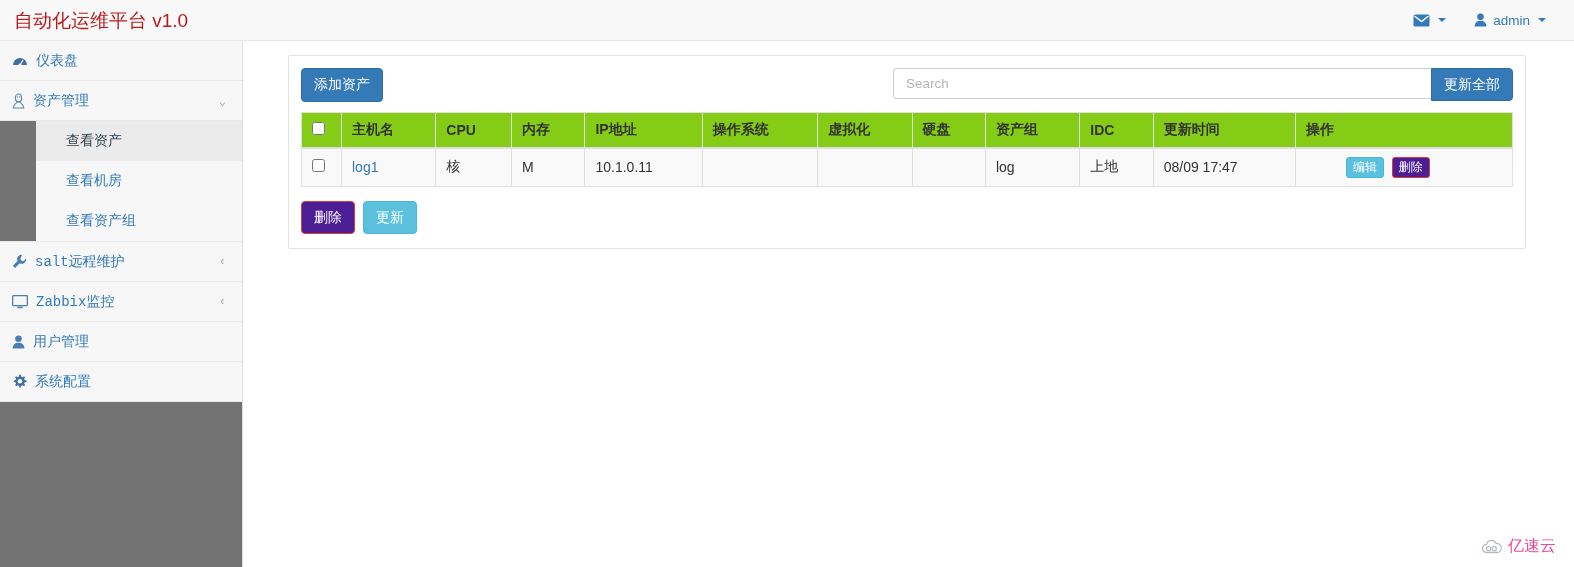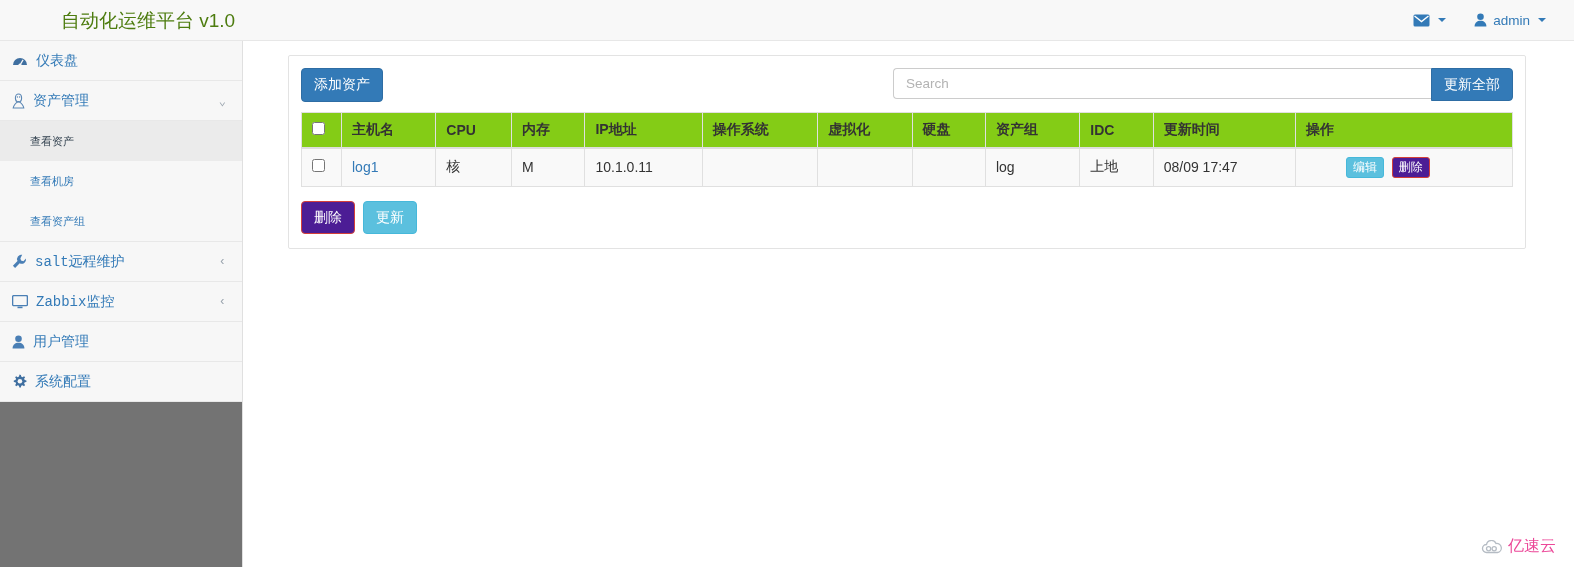--- a/index.html
+++ b/index.html
@@ -16,24 +16,23 @@
   .navbar {
     position: absolute; top: 0; left: 0;
     width: 1574px; height: 41px;
     background: #f8f8f8;
     border-bottom: 1px solid #e7e7e7;
     display: flex; align-items: center;
   }
   .brand {
     padding-left: 14px;
     font-size: 19px;
-    color: #4d7c0f;
+    color: #b91c1c;
     line-height: 1;
     white-space: nowrap;
-    margin-left: 47px;
   }
   .nav-right {
     margin-left: auto;
     display: flex; align-items: center;
     padding-right: 14px;
     height: 100%;
   }
   .nav-item {
     display: flex; align-items: center;
     gap: 6px;
@@ -76,24 +75,25 @@
   .side-item .label { margin-left: 8px; }
   .side-item .chev {
     position: absolute; right: 16px; top: 50%;
     transform: translateY(-50%);
     color: #9aa4ae; font-size: 12px;
   }
   .sub-item {
     height: 40px;
     display: flex; align-items: center;
     padding-left: 30px;
-    font-size: 11px;
+    font-size: 14px;
     color: #337ab7;
     background: #f7f7f7;
     cursor: pointer;
+    margin-left: 36px;
   }
   .sub-item.active { background: #ebebeb; color: #31404e; }
   .sub-list { border-bottom: 1px solid #e8e8e8; }
 
   
   .content {
     position: absolute; top: 41px; left: 244px;
     width: 1330px; height: 526px;
     background: #ffffff;
   }

